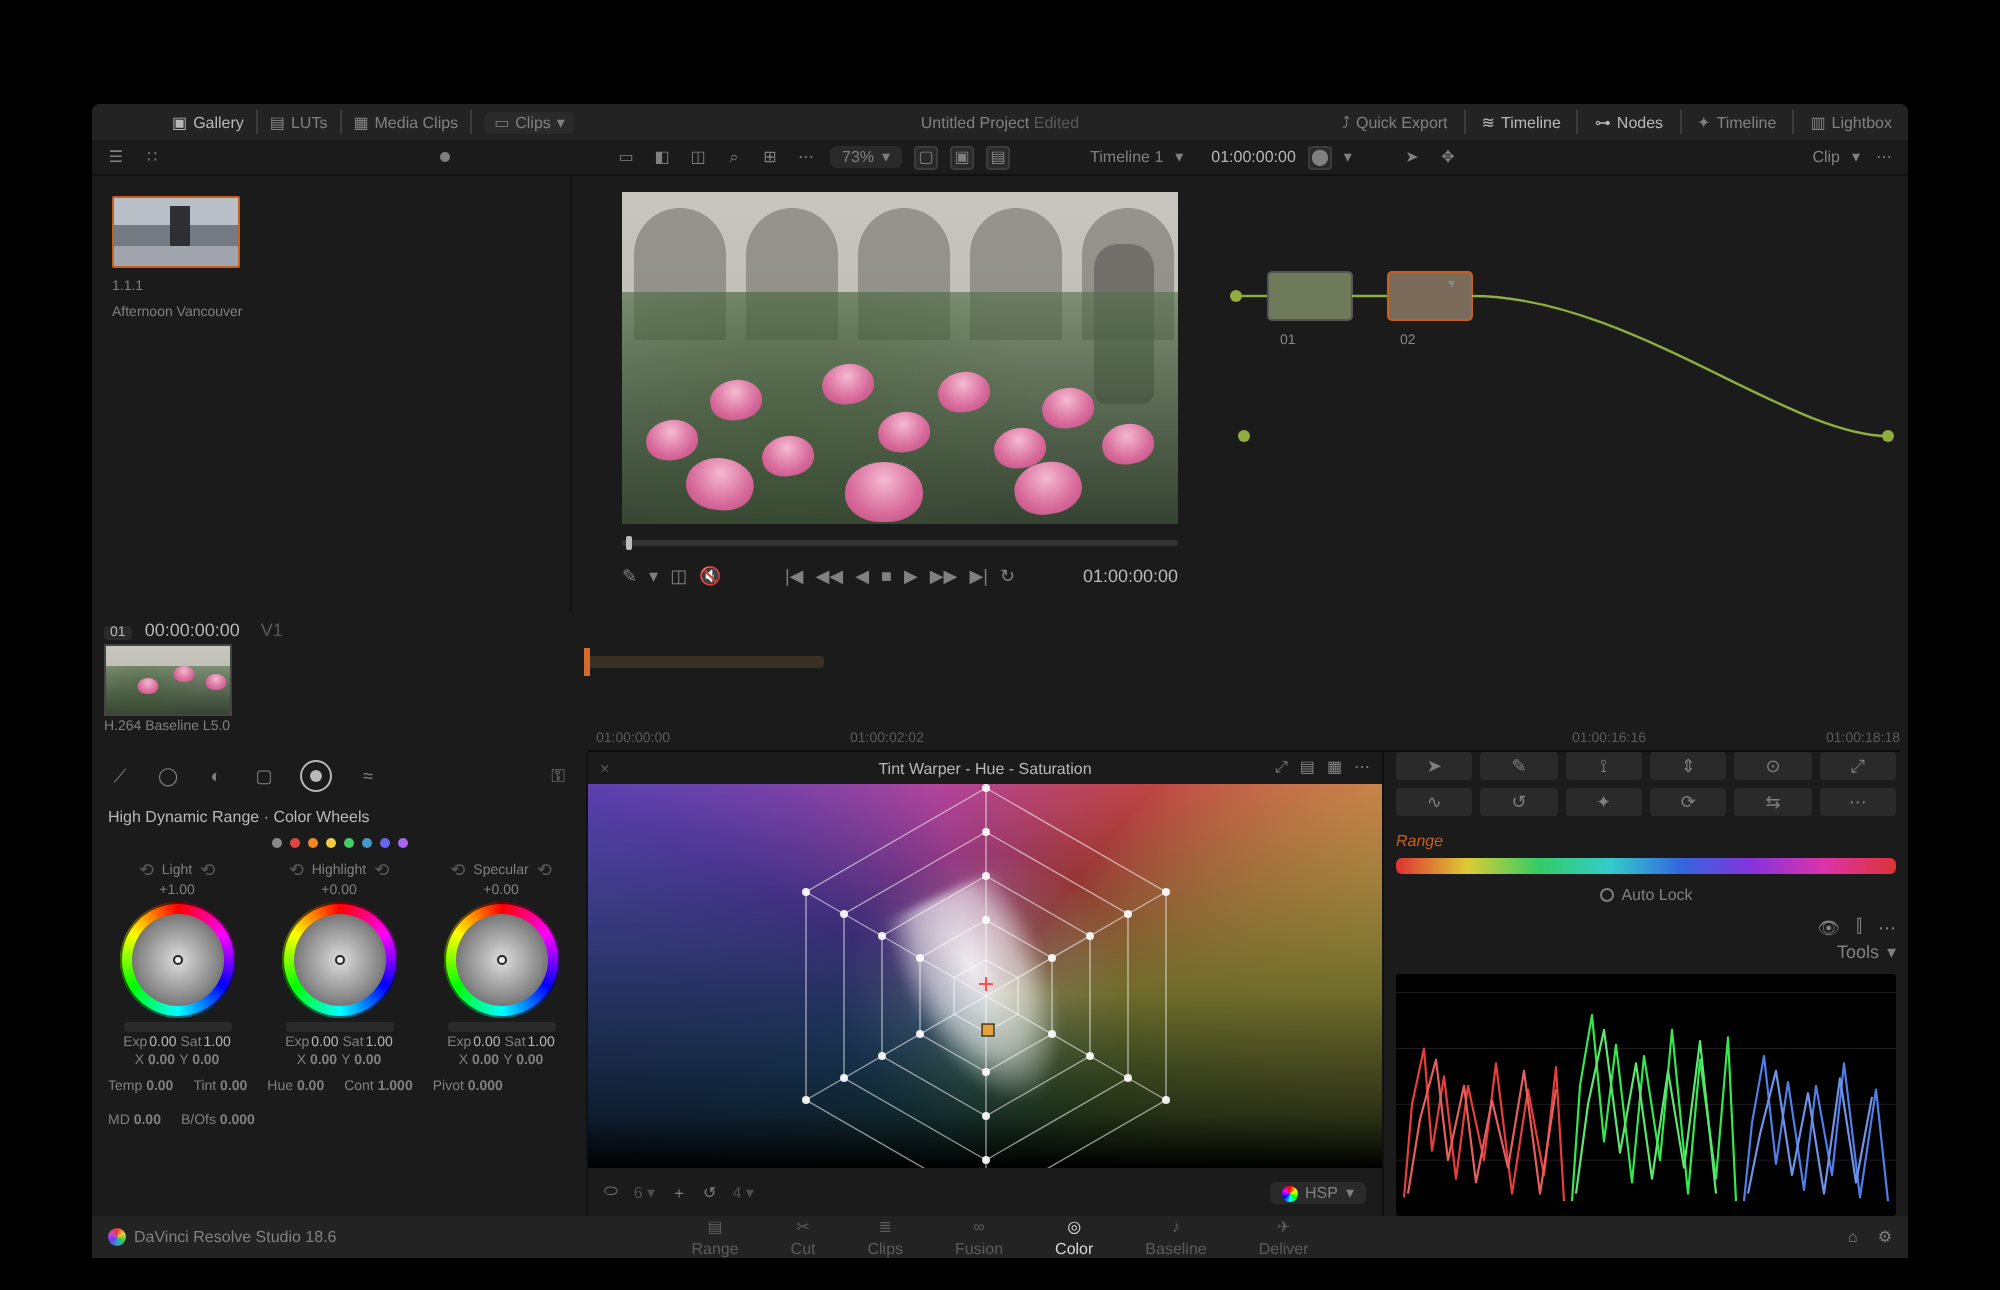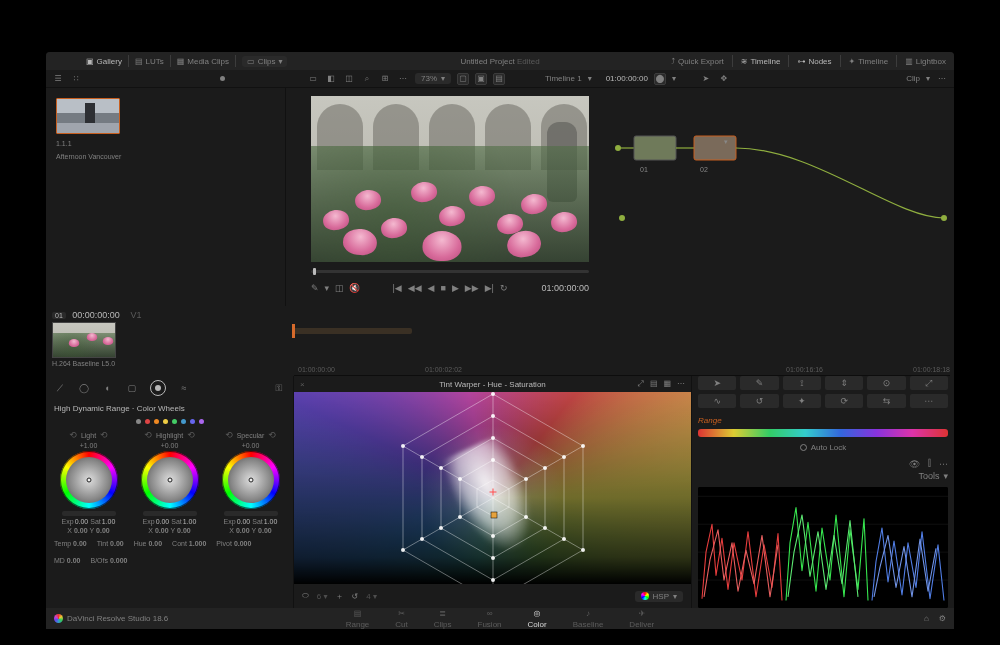--- a/index.html
+++ b/index.html
@@ -97,21 +97,21 @@
     conic-gradient(from 90deg at 50% 55%, #d7cf3c,#6fbf4a,#35b7a8,#2d7fd1,#5b3fc1,#c13fa8,#d1403f,#d7cf3c);
     filter:saturate(.85);
   }
   .spider{position:absolute;left:50%;top:55%;transform:translate(-50%,-50%);}
   .feather{position:absolute;left:50%;top:55%;transform:translate(-50%,-50%) rotate(-25deg);width:70px;height:110px;background:radial-gradient(ellipse at 50% 35%, rgba(255,255,255,.9), rgba(255,255,255,.55) 45%, rgba(255,255,255,0) 72%);filter:blur(2px);pointer-events:none;}
   .pin{position:absolute;left:50%;top:52%;width:7px;height:7px;transform:translate(-50%,-50%);} 
   .pin::before,.pin::after{content:"";position:absolute;background:#ff4d4d;}
   .pin::before{left:3px;top:0;width:1px;height:7px;} .pin::after{left:0;top:3px;width:7px;height:1px;}
   .warper-bottom{height:24px;display:flex;align-items:center;gap:8px;padding:0 8px;color:var(--text-dim);font-size:8px;background:var(--bg-1);}
   .warper-bottom .spacer{flex:1;}
-  .hsp-pill{background:var(--bg-3);border-radius:3px;padding:1px 6px;display:flex;gap:4px;align-items:flex-start;margin-left:auto;}
+  .hsp-pill{background:var(--bg-3);border-radius:3px;padding:1px 6px;display:flex;gap:4px;align-items:flex-end;margin-left:auto;}
   
   .rtools{flex:1;display:flex;flex-direction:column;}
   .tools-hdr{padding:4px 6px;font-size:8px;color:var(--text-dim);}
   .tool-grid{display:grid;grid-template-columns:repeat(6,1fr);gap:4px;padding:0 6px 6px;}
   .tool-grid .c{height:14px;background:var(--bg-3);border-radius:2px;display:flex;align-items:center;justify-content:center;color:var(--text-dim);cursor:pointer;}
   .range-hdr{padding:2px 6px;font-size:8px;color:var(--accent);font-style:italic;}
   .range-bar{margin:2px 6px;height:8px;border-radius:3px;background:linear-gradient(to right,#d33,#dc3,#3c6,#3cc,#36d,#83d,#d3a,#d33);}
   .autolock{display:flex;align-items:center;gap:4px;padding:4px 6px;font-size:8px;color:var(--text-dim);justify-content:center;}
   .autolock .rad{width:7px;height:7px;border-radius:50%;border:1px solid var(--text-dim);}
   .hsl-row{display:flex;gap:8px;padding:2px 6px;font-size:8px;color:var(--text-dim);}

